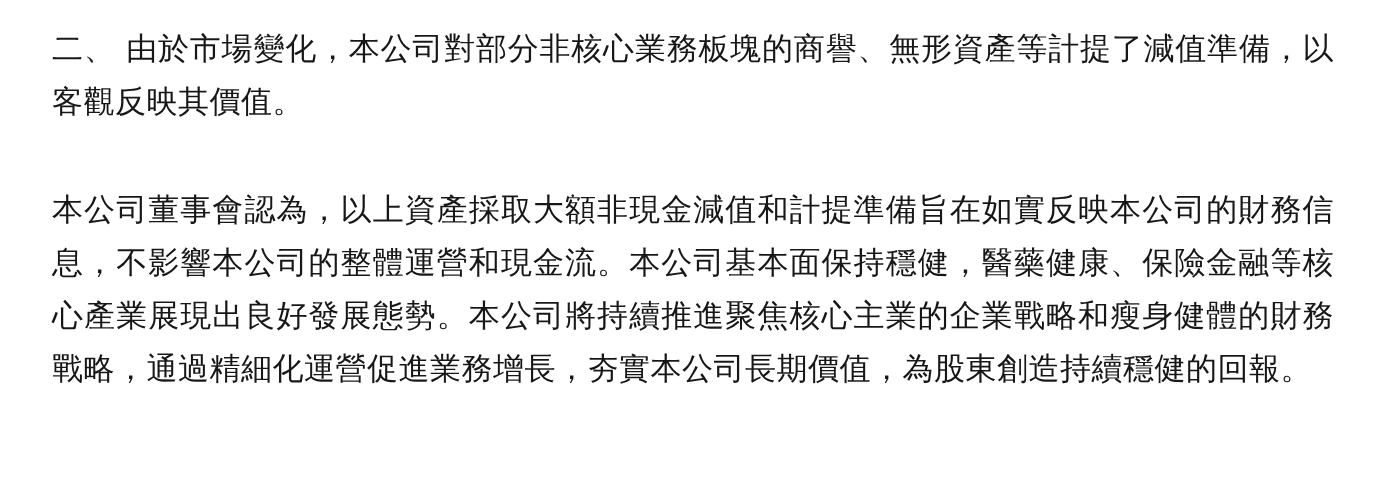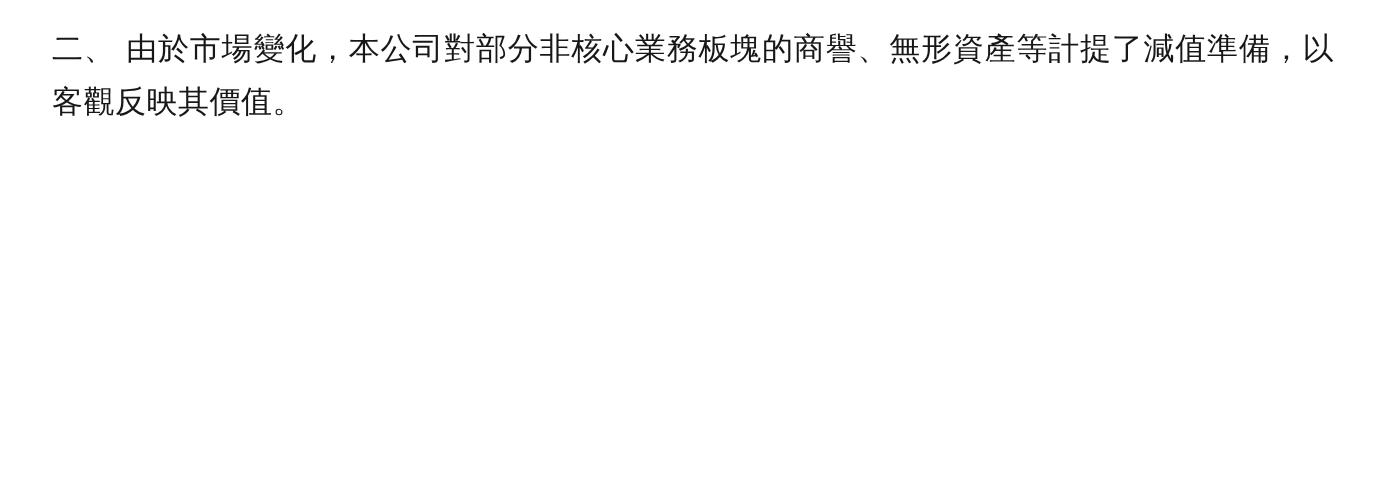--- a/index.html
+++ b/index.html
@@ -40,14 +40,15 @@
 </style>
 </head>
 <body>
 
 <div class="page">
 
   <p class="para first-indent">二、 由於市場變化，本公司對部分非核心業務板塊的商譽、無形資產等計提了減值準備，以客觀反映其價值。</p>
 
   <div class="gap"></div>
 
+  <p class="para">本公司董事會認為，以上資產採取大額非現金減值和計提準備旨在如實反映本公司的財務信息，不影響本公司的整體運營和現金流。本公司基本面保持穩健，醫藥健康、保險金融等核心產業展現出良好發展態勢。本公司將持續推進聚焦核心主業的企業戰略和瘦身健體的財務戰略，通過精細化運營促進業務增長，夯實本公司長期價值，為股東創造持續穩健的回報。</p>
 
 </div>
 
 </body></html>

